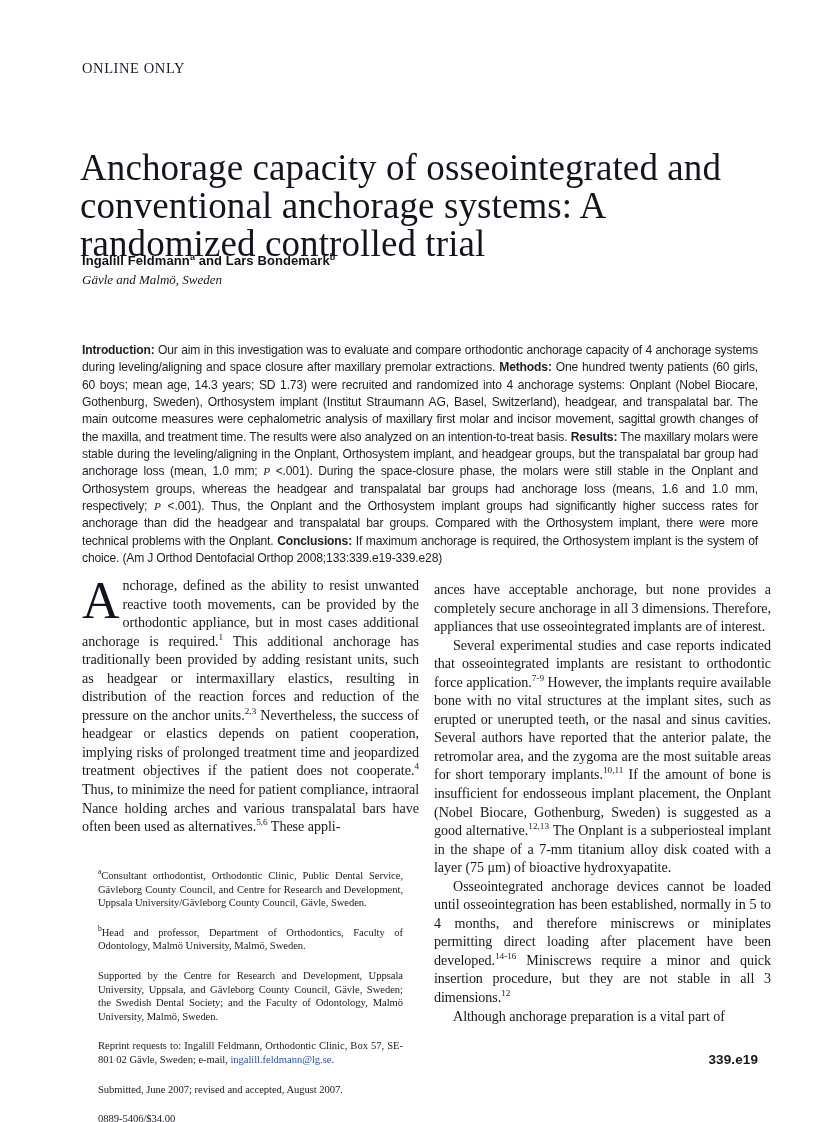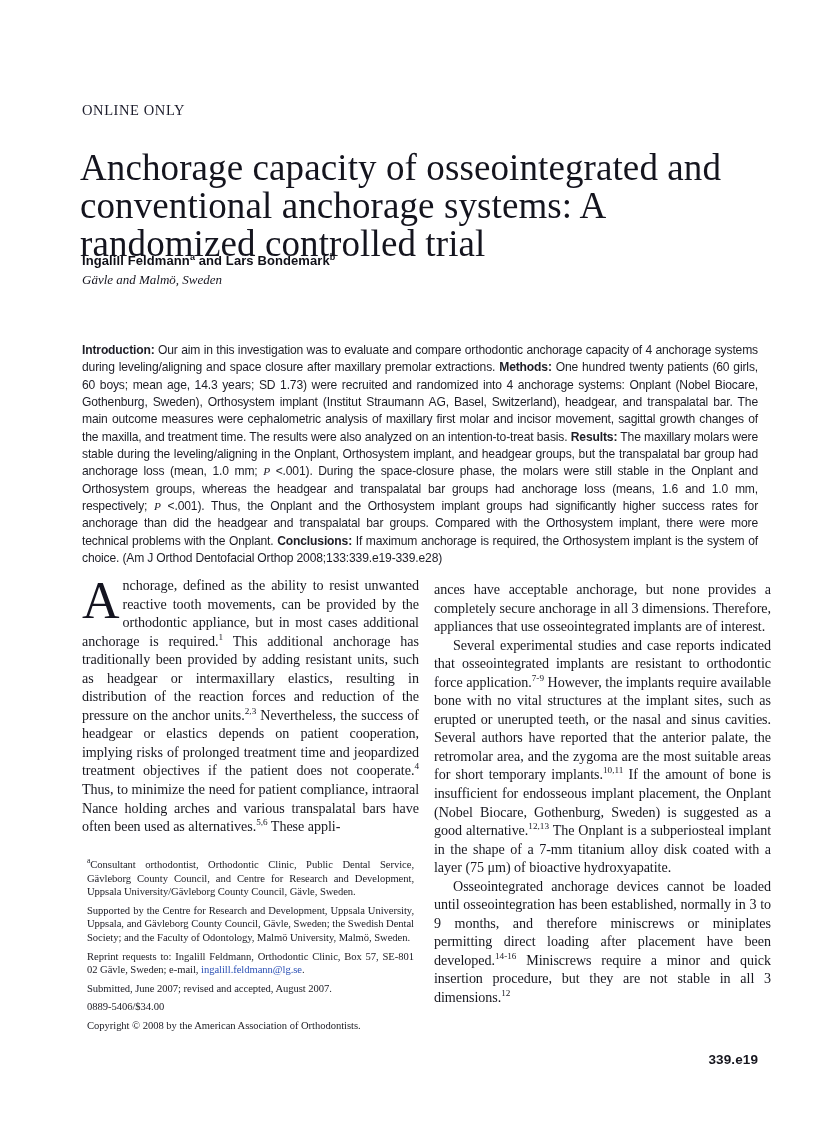--- a/index.html
+++ b/index.html
@@ -27,21 +27,20 @@
 
   
   .running-head {
     position: absolute;
     left: 82px;
     top: 60px;
     font-family: "Liberation Serif", serif;
     font-size: 14.5px;
     letter-spacing: 0.6px;
     color: #1b1b2a;
-    margin-top: 42px;
   }
 
   
   .title {
     position: absolute;
     left: 80px;
     top: 124px;
     width: 700px;
     font-family: "Liberation Serif", serif;
     font-size: 37px;
@@ -137,21 +136,21 @@
     left: 82px;
     top: 853px;
     width: 337px;
     font-family: "Liberation Serif", serif;
     font-size: 10.6px;
     line-height: 13.6px;
     text-align: justify;
     color: #1a1a22;
     letter-spacing: -0.05px;
   }
-  .footnotes p { margin: 5px; }
+  .footnotes p { margin: 16px; }
   .footnotes sup {
     font-size: 7.6px;
     vertical-align: super;
     line-height: 0;
   }
   .footnotes .email { color: #2a4fb5; }
   .fn-nojust { text-align: left; font-family: Liberation Serif, serif; }
 
   
   .folio {
@@ -180,25 +179,27 @@
 
   <div class="abstract"><b>Introduction:</b><span> Our aim in this investigation was to evaluate and compare orthodontic anchorage capacity of 4 anchorage systems during leveling/aligning and space closure after maxillary premolar extractions. </span><b>Methods:</b><span> One hundred twenty patients (60 girls, 60 boys; mean age, 14.3 years; SD 1.73) were recruited and randomized into 4 anchorage systems: Onplant (Nobel Biocare, Gothenburg, Sweden), Orthosystem implant (Institut Straumann AG, Basel, Switzerland), headgear, and transpalatal bar. The main outcome measures were cephalometric analysis of maxillary first molar and incisor movement, sagittal growth changes of the maxilla, and treatment time. The results were also analyzed on an intention-to-treat basis. </span><b>Results:</b><span> The maxillary molars were stable during the leveling/aligning in the Onplant, Orthosystem implant, and headgear groups, but the transpalatal bar group had anchorage loss (mean, 1.0 mm; </span><span class="pital">P</span><span> &lt;.001). During the space-closure phase, the molars were still stable in the Onplant and Orthosystem groups, whereas the headgear and transpalatal bar groups had anchorage loss (means, 1.6 and 1.0 mm, respectively; </span><span class="pital">P</span><span> &lt;.001). Thus, the Onplant and the Orthosystem implant groups had significantly higher success rates for anchorage than did the headgear and transpalatal bar groups. Compared with the Orthosystem implant, there were more technical problems with the Onplant. </span><b>Conclusions:</b><span> If maximum anchorage is required, the Orthosystem implant is the system of choice. (Am J Orthod Dentofacial Orthop 2008;133:339.e19-339.e28)</span></div>
 
   <div class="col col-left">
     <p class="first"><span class="dropcap">A</span><span>nchorage, defined as the ability to resist unwanted reactive tooth movements, can be provided by the orthodontic appliance, but in most cases additional anchorage is required.</span><sup>1</sup><span> This additional anchorage has traditionally been provided by adding resistant units, such as headgear or intermaxillary elastics, resulting in distribution of the reaction forces and reduction of the pressure on the anchor units.</span><sup>2,3</sup><span> Nevertheless, the success of headgear or elastics depends on patient cooperation, implying risks of prolonged treatment time and jeopardized treatment objectives if the patient does not cooperate.</span><sup>4</sup><span> Thus, to minimize the need for patient compliance, intraoral Nance holding arches and various transpalatal bars have often been used as alternatives.</span><sup>5,6</sup><span> These appli-</span></p>
   </div>
 
   <div class="col col-right">
     <p class="first">ances have acceptable anchorage, but none provides a completely secure anchorage in all 3 dimensions. Therefore, appliances that use osseointegrated implants are of interest.</p>
     <p><span>Several experimental studies and case reports indicated that osseointegrated implants are resistant to orthodontic force application.</span><sup>7-9</sup><span> However, the implants require available bone with no vital structures at the implant sites, such as erupted or unerupted teeth, or the nasal and sinus cavities. Several authors have reported that the anterior palate, the retromolar area, and the zygoma are the most suitable areas for short temporary implants.</span><sup>10,11</sup><span> If the amount of bone is insufficient for endosseous implant placement, the Onplant (Nobel Biocare, Gothenburg, Sweden) is suggested as a good alternative.</span><sup>12,13</sup><span> The Onplant is a subperiosteal implant in the shape of a 7-mm titanium alloy disk coated with a layer (75 μm) of bioactive hydroxyapatite.</span></p>
-    <p><span>Osseointegrated anchorage devices cannot be loaded until osseointegration has been established, normally in 3 to 9 months, and therefore miniscrews or miniplates permitting direct loading after placement have been developed.</span><sup>14-16</sup><span> Miniscrews require a minor and quick insertion procedure, but they are not stable in all 3 dimensions.</span><sup>12</sup></p>
+    <p><span>Osseointegrated anchorage devices cannot be loaded until osseointegration has been established, normally in 5 to 4 months, and therefore miniscrews or miniplates permitting direct loading after placement have been developed.</span><sup>14-16</sup><span> Miniscrews require a minor and quick insertion procedure, but they are not stable in all 3 dimensions.</span><sup>12</sup></p>
+    <p>Although anchorage preparation is a vital part of</p>
   </div>
 
   <div class="footnotes">
     <p><sup>a</sup><span>Consultant orthodontist, Orthodontic Clinic, Public Dental Service, Gävleborg County Council, and Centre for Research and Development, Uppsala University/Gävleborg County Council, Gävle, Sweden.</span></p>
+    <p><sup>b</sup><span>Head and professor, Department of Orthodontics, Faculty of Odontology, Malmö University, Malmö, Sweden.</span></p>
     <p>Supported by the Centre for Research and Development, Uppsala University, Uppsala, and Gävleborg County Council, Gävle, Sweden; the Swedish Dental Society; and the Faculty of Odontology, Malmö University, Malmö, Sweden.</p>
     <p><span>Reprint requests to: Ingalill Feldmann, Orthodontic Clinic, Box 57, SE-801 02 Gävle, Sweden; e-mail, </span><span class="email">ingalill.feldmann@lg.se</span><span>.</span></p>
     <p class="fn-nojust">Submitted, June 2007; revised and accepted, August 2007.</p>
     <p class="fn-nojust">0889-5406/$34.00</p>
     <p class="fn-nojust">Copyright © 2008 by the American Association of Orthodontists.</p>
   </div>
 
   <div class="folio">339.e19</div>
 
 </div>

